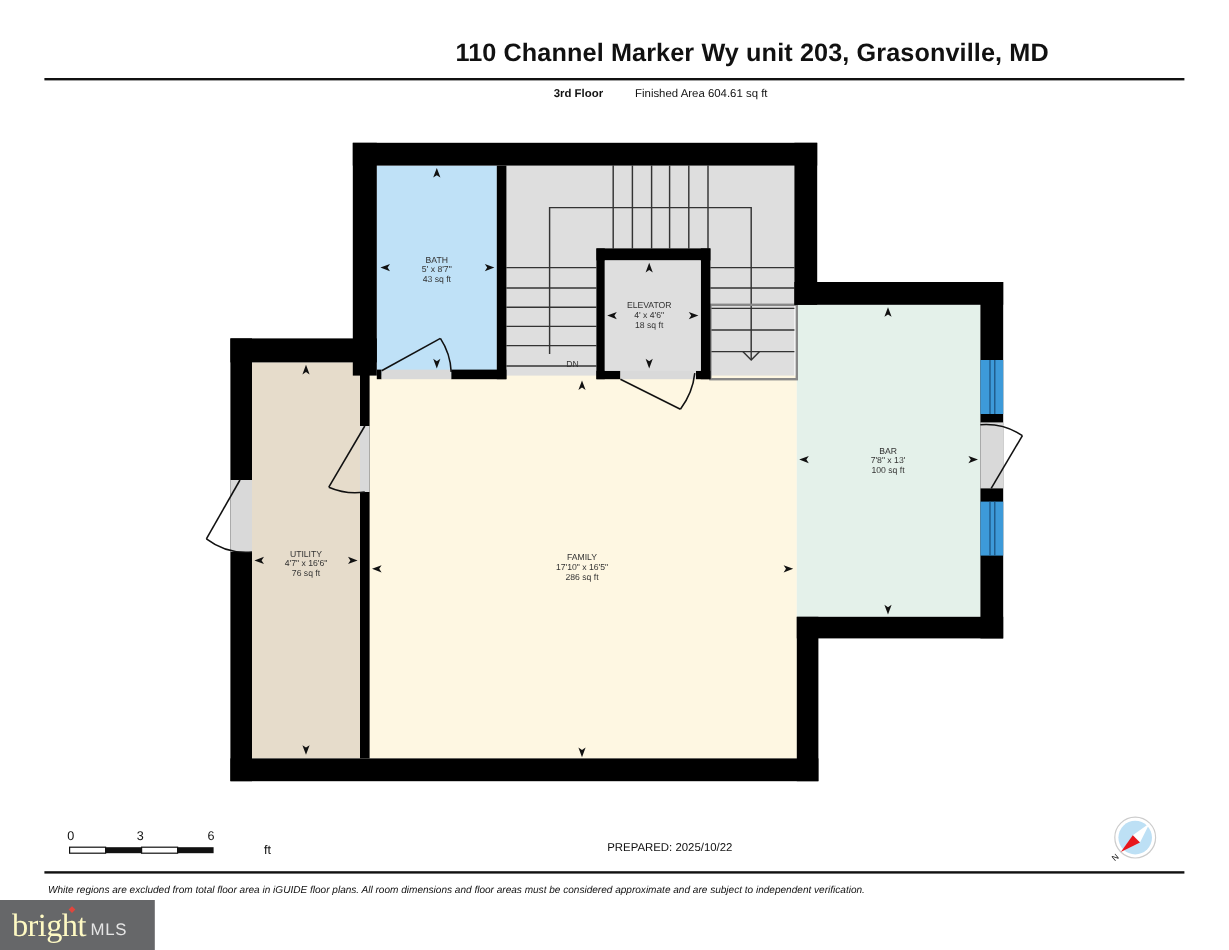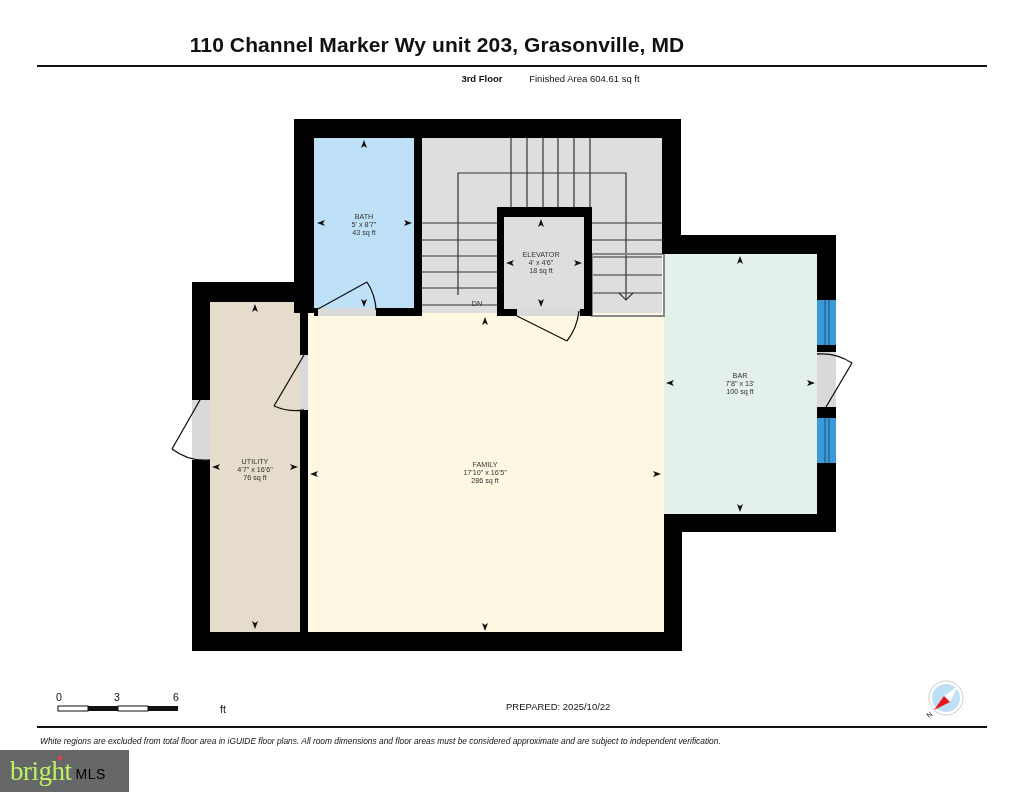--- a/index.html
+++ b/index.html
@@ -1,31 +1,31 @@
 <!DOCTYPE html>
 <html><head>
 <meta charset="utf-8">
 <style>
   html, body { margin: 0; padding: 0; background: #ffffff; }
   body { width: 1024px; height: 792px; position: relative; overflow: hidden;
          font-family: "Liberation Sans", sans-serif; color: #111; }
-  .title { position: absolute; left: 0; top: 33px; width: 874px; text-align: center;
+  .title { position: absolute; left: 0; top: 33px; width: 874px; text-align: right;
            font-size: 21px; font-weight: bold; letter-spacing: 0.1px; }
   .rule { position: absolute; left: 37px; width: 950px; height: 2px; background: #111; }
   .subtitle { position: absolute; top: 73px; left: 0; width: 1101px; text-align: center; font-size: 9.5px; }
   .subtitle b { font-weight: bold; margin-right: 24px; }
   svg.plan { position: absolute; left: 0; top: 0; }
   .room-label { font-family: "Liberation Sans", sans-serif; font-size: 7.2px; fill: #333; text-anchor: middle; }
   .scale-lbl { position: absolute; font-size: 10.5px; }
   .prepared { position: absolute; left: 462px; top: 701px; font-size: 9.5px; padding-left: 44px; }
   .disclaimer { position: absolute; left: 40px; top: 736px; font-size: 8.4px; font-style: italic; }
   .logo { position: absolute; left: 0; top: 750px; width: 129px; height: 42px; background: #666769;
           display: flex; align-items: center; padding-left: 10px; box-sizing: border-box; }
-  .logo .bright { font-family: "Liberation Serif", serif; font-size: 27px; color: #bef264; letter-spacing: -0.5px; position: relative; }
-  .logo .mls { font-family: "Liberation Sans", sans-serif; font-size: 14px; color: #000000; margin-left: 4px; margin-top: 6px; letter-spacing: 0.5px; }
+  .logo .bright { font-family: "Liberation Serif", serif; font-size: 27px; color: #fef9c3; letter-spacing: -0.5px; position: relative; }
+  .logo .mls { font-family: "Liberation Sans", sans-serif; font-size: 14px; color: #e5e5e5; margin-left: 4px; margin-top: 6px; letter-spacing: 0.5px; }
   .logo .dot { position: absolute; width: 4px; height: 4px; background: #e0463d; left: 58px; top: 6px; transform: rotate(45deg); }
 </style>
 </head>
 <body>
 
 <div class="title">110 Channel Marker Wy unit 203, Grasonville, MD</div>
 <div class="rule" style="top:65px;"></div>
 <div class="subtitle">
   <b>3rd Floor</b>
   <span>Finished Area 604.61 sq ft</span>

